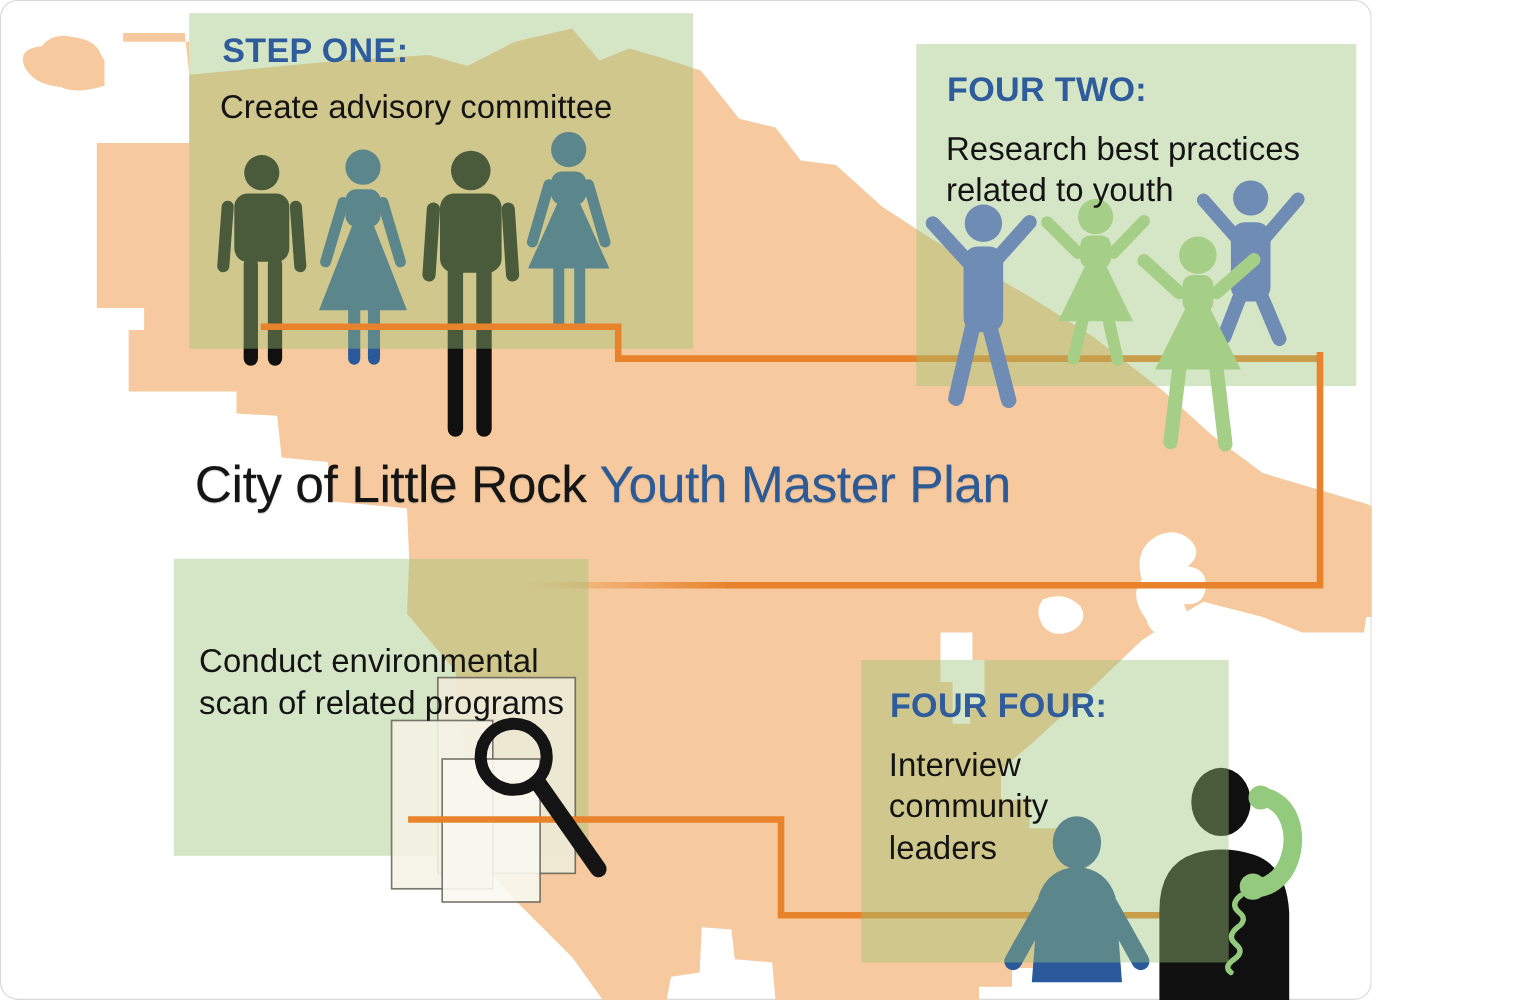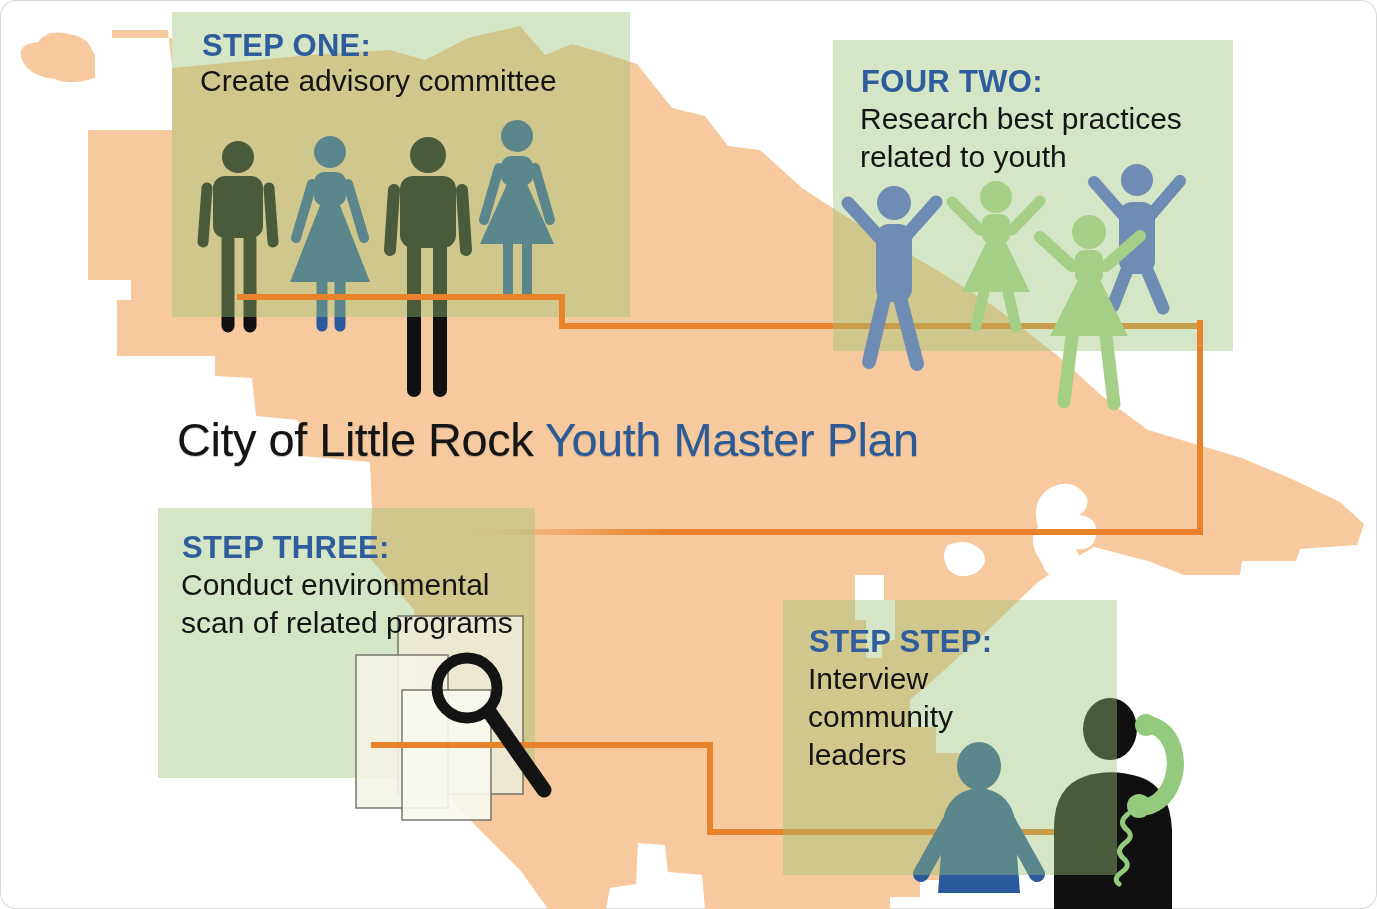--- a/index.html
+++ b/index.html
@@ -1,17 +1,17 @@
 <!DOCTYPE html>
 <html style="--background: #ffffff; --map-peach: #f6ca9e; --panel-green: rgba(155,195,120,0.42); --connector-orange: #e8832b; --heading-blue: #2e5c9c; --title-black: #151515; --title-blue: #2b5a96; --figure-black: #101010; --figure-navy: #2b5a9c; --figure-blue: #6e8cb4; --figure-green: #a5cf87; --phone-green: #93ca7d; --paper-cream: #efebd7; --magnifier-black: #141414;"><head>
 <meta charset="utf-8">
 <style>
   html,body{margin:0;padding:0;background:#ffffff;}
   .canvas{
-    position:relative;width:1377px;height:909px;background:var(--background,#fff);
+    position:relative;width:1247px;height:909px;background:var(--background,#fff);
     font-family:"Liberation Sans","DejaVu Sans",sans-serif;
     border-radius:16px;overflow:hidden;box-shadow:0 0 0 1px #d8d8d8 inset;
   }
   svg{position:absolute;left:0;top:0;}
   
   .map-shape{fill:var(--map-peach,#f6ca9e);}
   .cutout{fill:#ffffff;}
   .panel{fill:var(--panel-green,rgba(155,195,120,.42));}
   .fig-black{fill:var(--figure-black,#101010);}
   .fig-black-s{stroke:var(--figure-black,#101010);stroke-linecap:round;fill:none;}
@@ -23,21 +23,21 @@
   .fig-green-s{stroke:var(--figure-green,#a5cf87);stroke-linecap:round;fill:none;}
   .line-orange{stroke:var(--connector-orange,#e8832b);stroke-width:6;fill:none;}
   .paper{stroke:#6b6b60;stroke-width:1.5;}
   .mag{stroke:var(--magnifier-black,#141414);fill:none;}
   .phone{fill:var(--phone-green,#93ca7d);}
   .phone-s{stroke:var(--phone-green,#93ca7d);stroke-linecap:round;fill:none;}
   .cord-s{stroke:var(--phone-green,#93ca7d);stroke-linecap:round;fill:none;stroke-width:5;}
   
   .t{position:absolute;white-space:pre-line;}
   .heading{font-weight:bold;font-size:31px;color:var(--heading-blue,#2e5c9c);letter-spacing:.3px;}
-  .body{font-size:30px;color:#141414;line-height:1.27;}
+  .body{font-size:30px;color:#141414;line-height:1.27;margin-top:17px;}
   .title{
     position:absolute;left:177px;top:412px;font-size:47px;font-weight:normal;white-space:nowrap;
     color:var(--title-black,#151515);text-shadow:0 1px 1px rgba(90,90,90,.35);letter-spacing:-.5px;
   }
   .title .accent{color:var(--title-blue,#2b5a96);}
 </style>
 </head>
 <body>
 
 <div class="canvas">
@@ -196,22 +196,21 @@
       <path class="cord-s" d="M1128,814 q -10,8 -2,15 q 9,7 -1,14 q -10,8 -2,15 q 9,7 -1,14 q -10,7 -3,12"></path>
     </g>
   </svg>
 
   <div class="t heading" style="left:202px;top:28px;">STEP ONE:</div>
   <div class="t body" style="left:200px;top:62px;width:420px;">Create advisory committee</div>
 
   <div class="t heading" style="left:861px;top:64px;">FOUR TWO:</div>
   <div class="t body" style="left:860px;top:100px;width:372px;">Research best practices related to youth</div>
 
-  <div class="t heading" style="left:182px;top:530px;">STEP THREE:</div>
   <div class="t body" style="left:181px;top:566px;width:336px;">Conduct environmental scan of related programs</div>
 
-  <div class="t heading" style="left:809px;top:624px;">STEP STEP:</div>
+  <div class="t heading" style="left:809px;top:624px;">FOUR FOUR:</div>
   <div class="t body" style="left:808px;top:660px;width:215px;">Interview community leaders</div>
 
   <div class="title">
     <span>City of Little Rock</span><span> </span><span class="accent">Youth Master Plan</span>
   </div>
 </div>
 
 </body></html>

